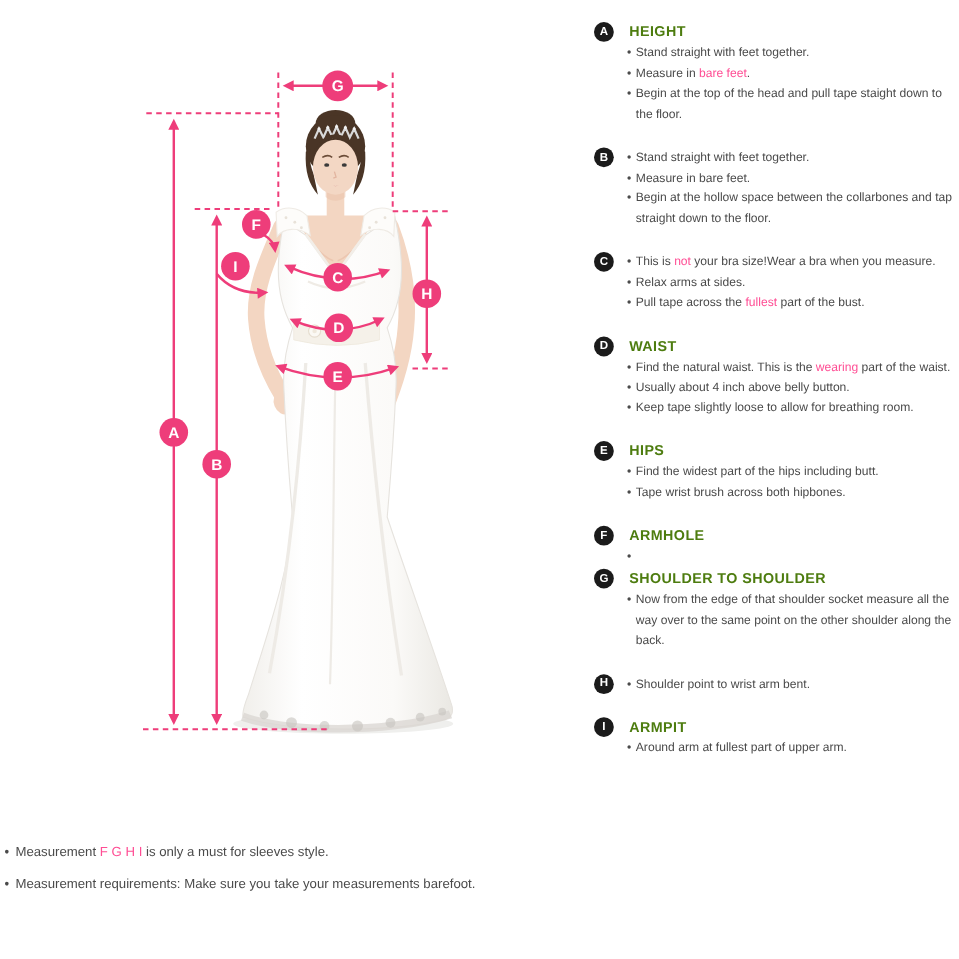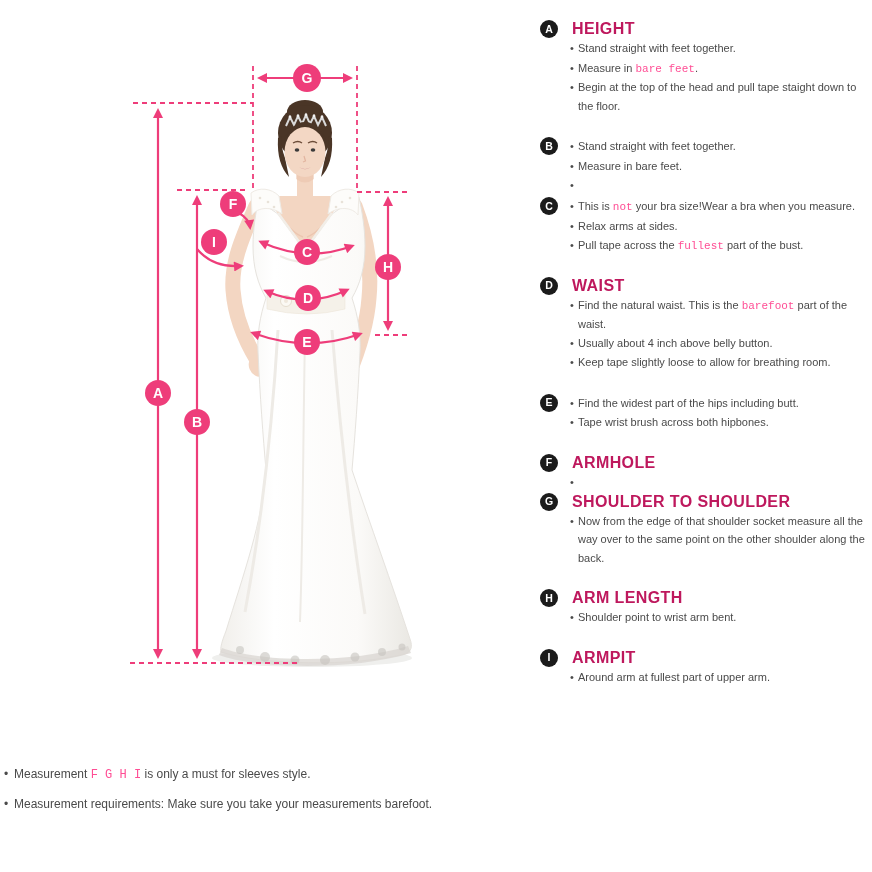--- a/index.html
+++ b/index.html
@@ -13,30 +13,30 @@
 
   
   .right-col{position:absolute;left:538px;top:20px;width:334px;}
   .section{position:relative;margin-bottom:21px;}
   .badge{
     position:absolute;left:2px;top:0;width:18px;height:18px;border-radius:50%;
     background:#1b1b1b;color:#fff;font-size:10.5px;font-weight:bold;
     display:flex;align-items:center;justify-content:center;line-height:1;
   }
   .sec-title{
-    margin-left:34px;font-size:16px;font-weight:bold;color:#be185d;
+    margin-left:34px;font-size:13px;font-weight:bold;color:#4d7c0f;
     letter-spacing:.4px;line-height:18px;margin-bottom:1px;
   }
   ul.bullets{list-style:none;margin:0 0 0 32px;padding:0;}
   ul.bullets li{
     position:relative;padding-left:8px;font-size:11px;color:#4a4a4a;
     line-height:18.5px;
   }
   ul.bullets li .b{position:absolute;left:0;top:0;}
-  .hl{color:#ff4d94;font-family:Liberation Mono, monospace;}
+  .hl{color:#ff4d94;}
 
   
   .footnotes{position:absolute;left:4px;top:762px;width:470px;}
   .footnote{
     position:relative;padding-left:10px;font-size:12px;color:#4a4a4a;
     line-height:24px;margin-bottom:5px;
   }
   .footnote .b{position:absolute;left:0;top:0;}
   .footnote .line2{display:block;}
 </style>
@@ -220,51 +220,52 @@
     </ul>
   </div>
 
   <div class="section">
     <span class="badge">
         <span>B</span>
       </span>
     <ul class="bullets">
       <li><span class="b">•</span><span>Stand straight with feet together.</span><span class="hl"></span><span></span></li>
       <li><span class="b">•</span><span>Measure in bare feet.</span><span class="hl"></span><span></span></li>
-      <li><span class="b">•</span><span class="hl"></span><span></span></li>
+      <li><span class="b">•</span><span>Begin at the hollow space between  the collarbones and tap straight down to the floor.</span><span class="hl"></span><span></span></li>
     </ul>
   </div>
 
   <div class="section">
     <span class="badge">
         <span>C</span>
       </span>
     <ul class="bullets">
       <li><span class="b">•</span><span>This is </span><span class="hl">not</span><span> your bra size!Wear a bra when you measure.</span></li>
       <li><span class="b">•</span><span>Relax arms at sides.</span><span class="hl"></span><span></span></li>
       <li><span class="b">•</span><span>Pull tape across the </span><span class="hl">fullest</span><span> part of the bust.</span></li>
     </ul>
   </div>
 
   <div class="section">
     <span class="badge">
         <span>D</span>
       </span>
     <div class="sec-title">WAIST</div>
     <ul class="bullets">
-      <li><span class="b">•</span><span>Find the natural waist. This is the </span><span class="hl">barefoot</span><span> part of the waist.</span></li>
+      <li><span class="b">•</span><span>Find the natural waist. This is the </span><span class="hl">wearing</span><span> part of the waist.</span></li>
       <li><span class="b">•</span><span>Usually about 4 inch above belly button.</span><span class="hl"></span><span></span></li>
       <li><span class="b">•</span><span>Keep tape slightly loose to allow for breathing room.</span><span class="hl"></span><span></span></li>
     </ul>
   </div>
 
   <div class="section">
     <span class="badge">
         <span>E</span>
       </span>
+    <div class="sec-title">HIPS</div>
     <ul class="bullets">
       <li><span class="b">•</span><span>Find the widest part of the hips including butt.</span><span class="hl"></span><span></span></li>
       <li><span class="b">•</span><span>Tape wrist brush across both hipbones.</span><span class="hl"></span><span></span></li>
     </ul>
   </div>
 
   <div class="section">
     <span class="badge">
         <span>F</span>
       </span>
@@ -281,21 +282,20 @@
     <div class="sec-title">SHOULDER TO SHOULDER</div>
     <ul class="bullets">
       <li><span class="b">•</span><span>Now from the edge of that shoulder socket measure all the way over to the same point on the other shoulder along the back.</span><span class="hl"></span><span></span></li>
     </ul>
   </div>
 
   <div class="section">
     <span class="badge">
         <span>H</span>
       </span>
-    <div class="sec-title">ARM LENGTH</div>
     <ul class="bullets">
       <li><span class="b">•</span><span>Shoulder point to wrist arm bent.</span><span class="hl"></span><span></span></li>
     </ul>
   </div>
 
   <div class="section">
     <span class="badge">
         <span>I</span>
       </span>
     <div class="sec-title">ARMPIT</div>

